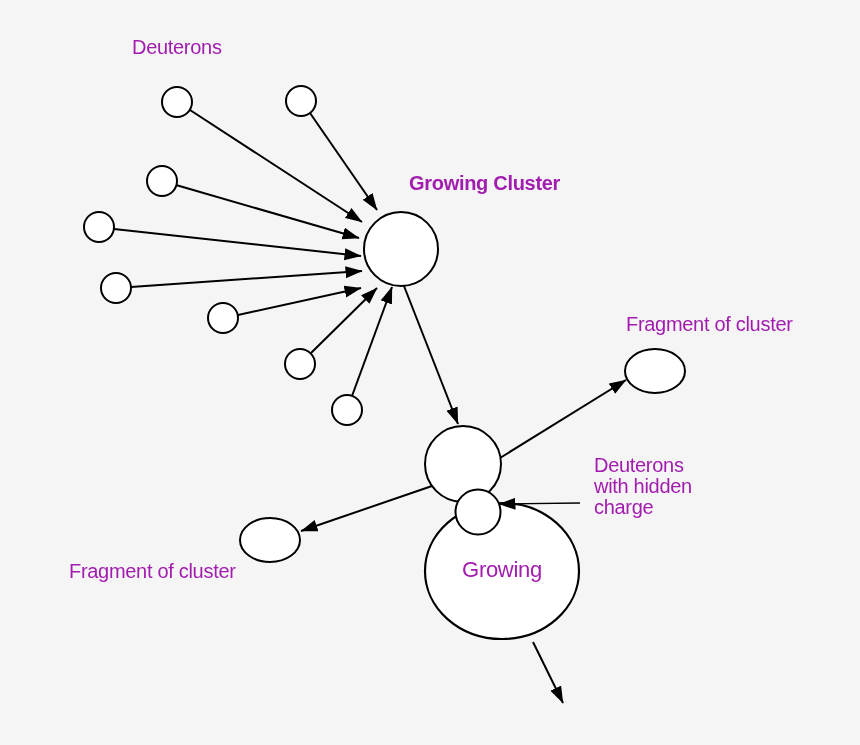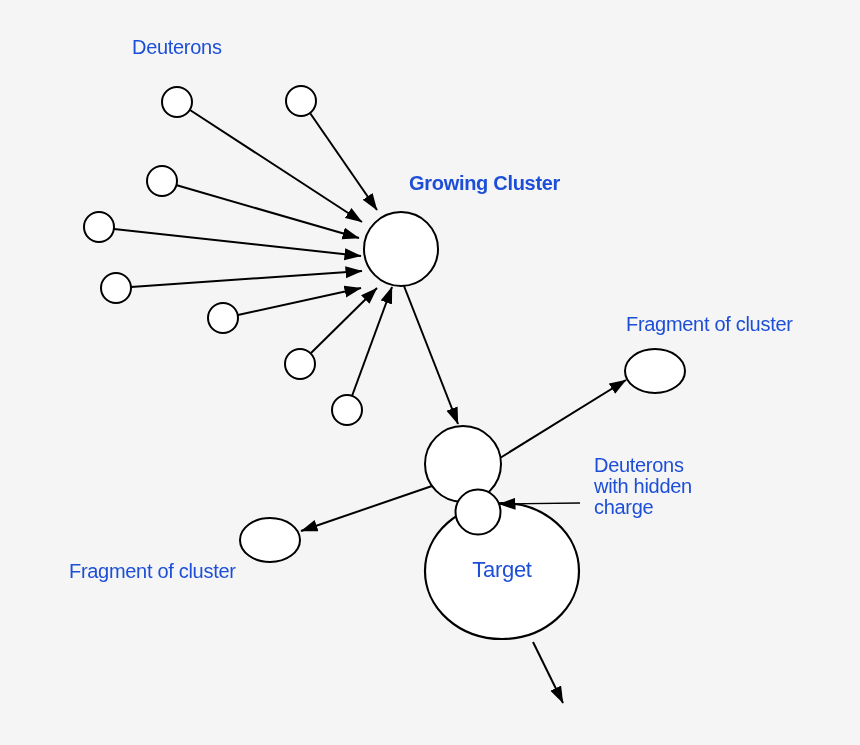--- a/index.html
+++ b/index.html
@@ -9,21 +9,21 @@
     background:#f5f5f5;
     overflow:hidden;
     font-family:"Liberation Sans",sans-serif;
   }
   .stage svg{position:absolute;left:0;top:0;}
   .lbl{
     position:absolute;
     font-size:20px;
     line-height:21px;
     letter-spacing:-0.3px;
-    color:#1d4ed8;
+    color:#a21caf;
     white-space:pre-line;
   }
   #lbl-deuterons{left:132px;top:37px;}
   #lbl-growing-cluster{left:409px;top:173px;font-weight:bold;}
   #lbl-fragment-top{left:626px;top:314px;}
   #lbl-hidden-charge{left:594px;top:455px;}
   #lbl-fragment-bottom{left:69px;top:561px;}
   #lbl-target{
     left:424px;top:558px;width:156px;
     text-align:center;
@@ -76,14 +76,14 @@
   <div class="lbl" id="lbl-growing-cluster">Growing Cluster</div>
 
   <div class="lbl" id="lbl-fragment-top">Fragment of cluster</div>
 
   <div class="lbl" id="lbl-hidden-charge">Deuterons
 with hidden
 charge</div>
 
   <div class="lbl" id="lbl-fragment-bottom">Fragment of cluster</div>
 
-  <div class="lbl" id="lbl-target">Target</div>
+  <div class="lbl" id="lbl-target">Growing</div>
 </div>
 
 </body></html>

